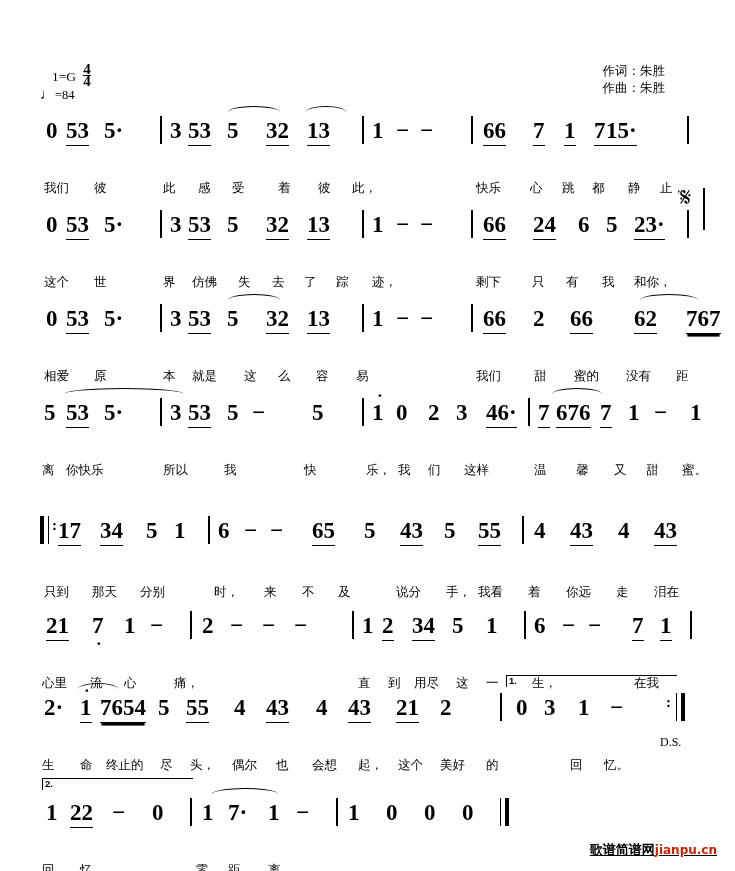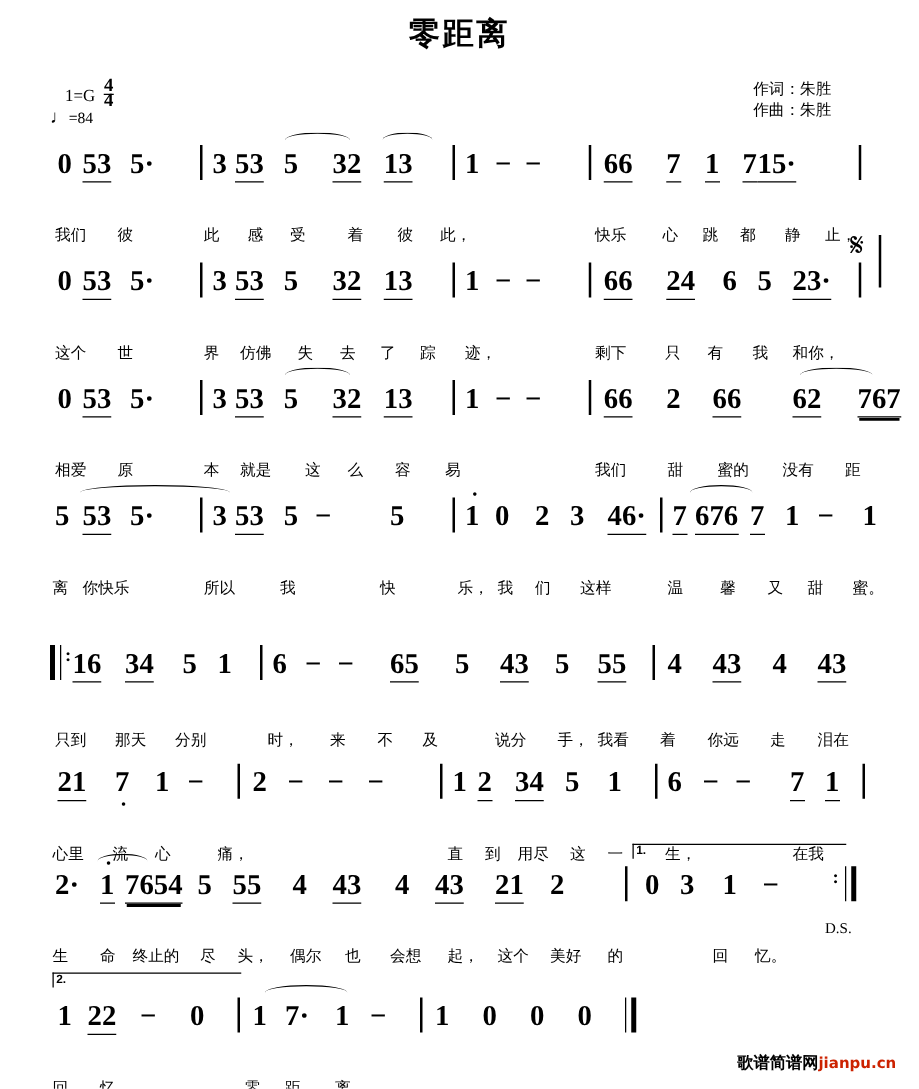--- a/index.html
+++ b/index.html
@@ -73,30 +73,29 @@
 
   
   .volta{position:absolute;border-top:1.4px solid #000;border-left:1.4px solid #000;height:11px;}
   .volta span{position:absolute;top:-1px;left:2px;font-size:9.5px;font-family:"Liberation Sans",sans-serif;}
 
   
   .segno{position:absolute;font-size:26px;font-family:"DejaVu Sans",sans-serif;}
   .ds{position:absolute;font-size:12px;font-family:"Liberation Serif",serif;}
 
   
-  .footer{position:absolute;bottom:12px;right:18px;font-family:"DejaVu Sans",sans-serif;font-size:13px;}
+  .footer{position:absolute;bottom:12px;right:18px;font-family:"DejaVu Sans",sans-serif;font-size:13px;text-decoration:underline;}
   .footer .site{color:#000;font-weight:bold;}
   .footer .url{color:#cc2200;font-weight:bold;font-size:12px;}
 </style>
 </head>
 <body>
 
 <div class="sheet">
 
-  <div class="title">零距离</div>
 
   <div class="credits">
     <div>作词：朱胜</div>
     <div>作曲：朱胜</div>
   </div>
 
   <div class="keyblock">
     <span class="key">1=G</span>
     <span class="meter">
       <span class="num">4</span>
@@ -278,21 +277,21 @@
       <span class="l" style="left:614px;">又</span>
       <span class="l" style="left:646px;">甜</span>
       <span class="l" style="left:682px;">蜜。</span>
     </div>
   </div>
 
   <div class="row" style="top:518px;">
     <div class="notes">
       <div class="dbar" style="left:40px;"></div>
       <div class="rdots" style="left:52px;top:2px;">:</div>
-      <span class="n u1" style="left:58px;">16</span>
+      <span class="n u1" style="left:58px;">17</span>
       <span class="n u1" style="left:100px;">34</span>
       <span class="n" style="left:146px;">5</span>
       <span class="n" style="left:174px;">1</span>
       <div class="bar" style="left:208px;"></div>
       <span class="n" style="left:218px;">6</span>
       <span class="n" style="left:244px;">−</span>
       <span class="n" style="left:270px;">−</span>
       <span class="n u1" style="left:312px;">65</span>
       <span class="n" style="left:364px;">5</span>
       <span class="n u1" style="left:400px;">43</span>

